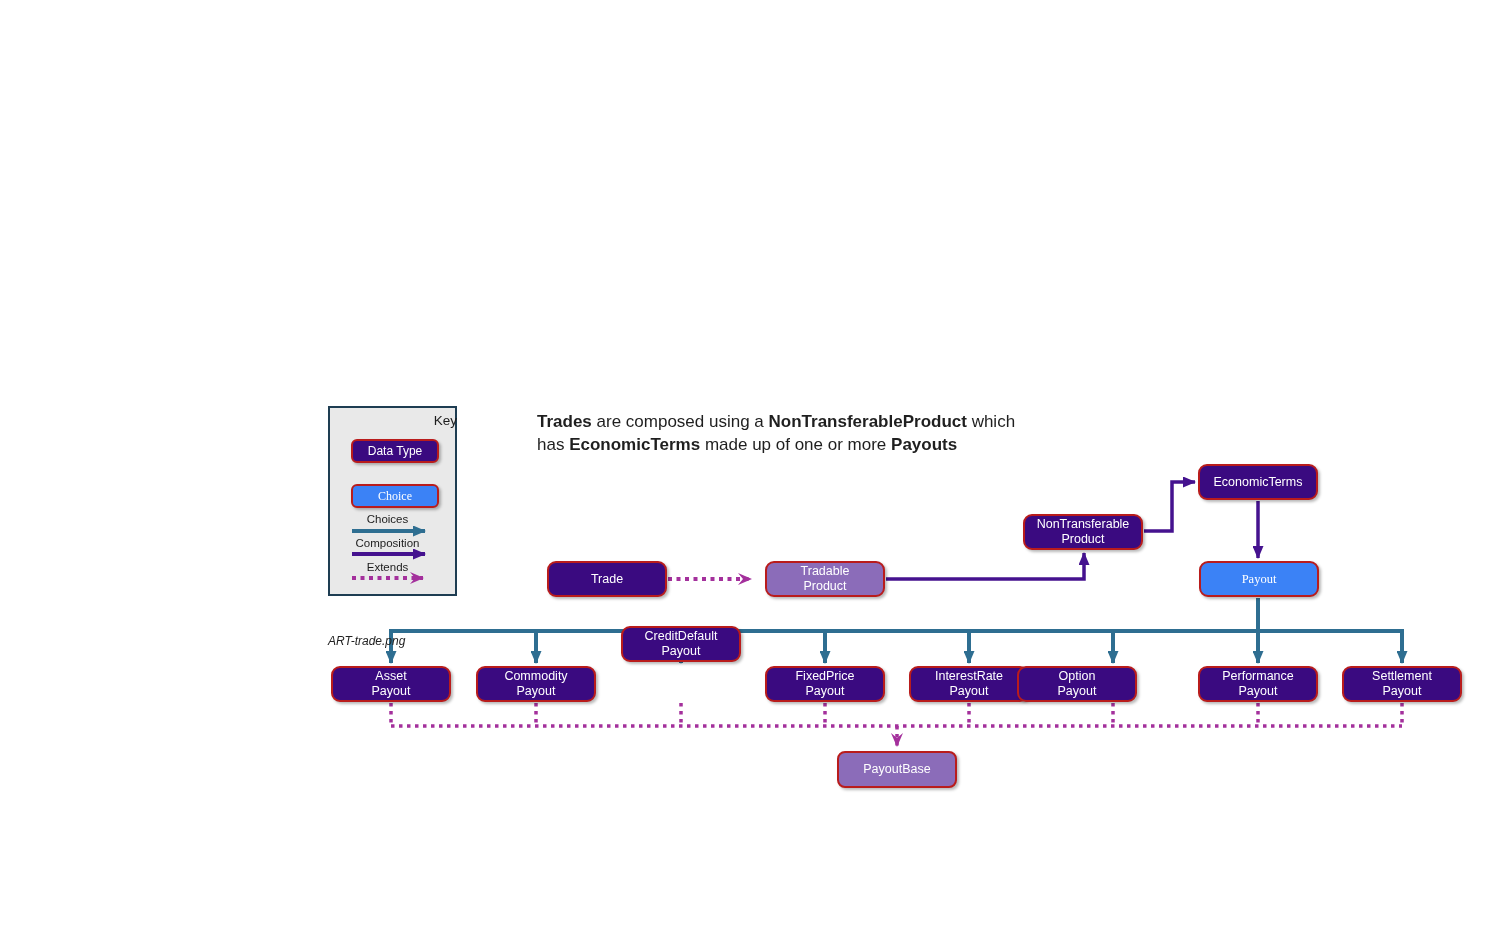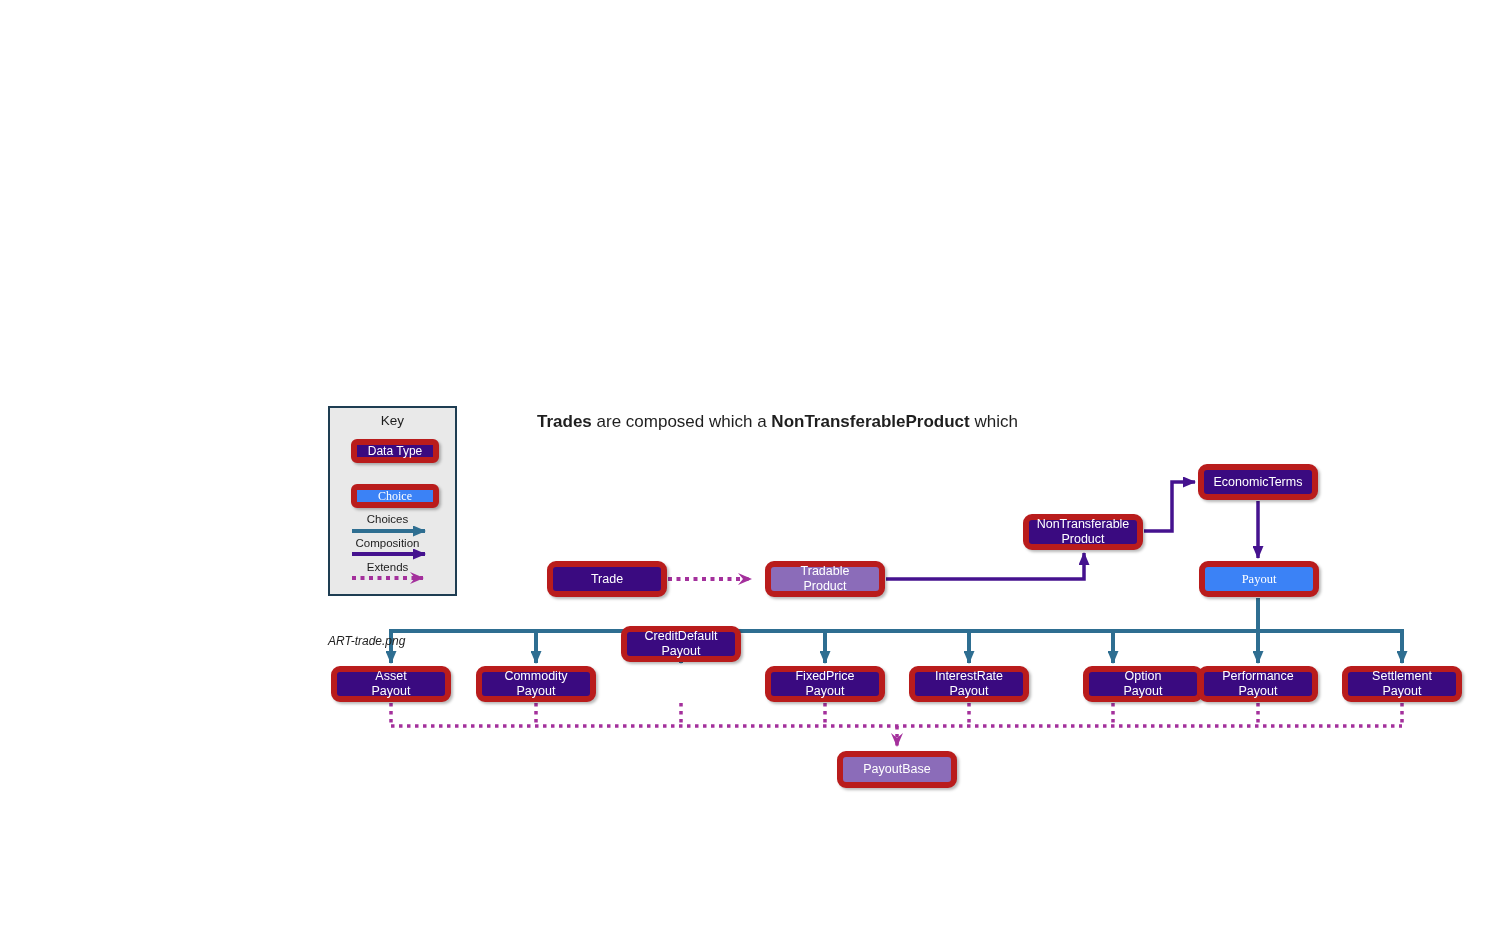--- a/index.html
+++ b/index.html
@@ -6,35 +6,35 @@
   .stage{
     position:relative;width:1512px;height:945px;background:#ffffff;overflow:hidden;
     font-family:"Liberation Sans","DejaVu Sans",sans-serif;color:#1c1c1c;
   }
   svg.wires{position:absolute;left:0;top:0;z-index:1;pointer-events:none;}
 
   
   .node{
     position:absolute;z-index:2;box-sizing:border-box;
     width:120px;height:36px;border-radius:9px;
-    border:6px solid #b91c1c;
+    border:2px solid #b91c1c;
     display:flex;align-items:center;justify-content:center;text-align:center;
     font-size:12.5px;line-height:15px;color:#ffffff;white-space:pre-line;
     box-shadow:2px 2px 3px rgba(0,0,0,0.28);
   }
   .dark{background:#3a0a80;}
   .light{background:#8b6cb9;}
   .cyan{background:#3b82f6;font-family:Liberation Serif, serif;}
 
   
   .key-panel{
     position:absolute;left:328px;top:406px;width:129px;height:190px;z-index:0;
     background:#e9e9e9;border:2px solid #1e3d52;box-sizing:border-box;
   }
-  .key-title{position:absolute;left:328px;top:413px;width:129px;text-align:center;
+  .key-title{position:absolute;left:328px;top:413px;width:129px;text-align:right;
     font-size:13.5px;color:#1c1c1c;z-index:2;}
   .key-node{width:88px;height:24px;font-size:12px;border-radius:6px;}
   .key-label{position:absolute;width:119px;left:328px;text-align:center;
     font-size:11.5px;color:#1c1c1c;z-index:2;}
   .key-caption{position:absolute;left:328px;top:601px;width:129px;
     font-size:12px;font-style:italic;color:#222222;z-index:2;margin-top:33px;}
 
   
   .headline{position:absolute;left:537px;top:410px;z-index:2;
     font-size:17px;line-height:23px;color:#1f1f1f;}
@@ -95,43 +95,44 @@
   <div class="key-panel"></div>
   <div class="key-title">Key</div>
   <div class="node dark key-node" style="left:351px;top:439px;">Data Type</div>
   <div class="node cyan key-node" style="left:351px;top:484px;">Choice</div>
   <div class="key-label" style="top:513px;">Choices</div>
   <div class="key-label" style="top:537px;">Composition</div>
   <div class="key-label" style="top:561px;text-align:center;">Extends</div>
   <div class="key-caption">ART-trade.png</div>
 
   <div class="headline">
-    <div><b>Trades</b><span> are composed which a </span><b>NonTransferableProduct</b><span> which</span></div>
+    <div><b>Trades</b><span> are composed using a </span><b>NonTransferableProduct</b><span> which</span></div>
+    <div><span>has </span><b>EconomicTerms</b><span> made up of one or more </span><b>Payouts</b></div>
   </div>
 
   <div class="node dark" style="left:547px;top:561px;">Trade</div>
   <div class="node light" style="left:765px;top:561px;">Tradable
 Product</div>
   <div class="node dark" style="left:1023px;top:514px;">NonTransferable
 Product</div>
   <div class="node dark" style="left:1198px;top:464px;">EconomicTerms</div>
   <div class="node cyan" style="left:1199px;top:561px;">Payout</div>
 
   <div class="node dark" style="left:331px;top:666px;">Asset
 Payout</div>
   <div class="node dark" style="left:476px;top:666px;">Commodity
 Payout</div>
   <div class="node dark" style="left:621px;top:626px;">CreditDefault
 Payout</div>
   <div class="node dark" style="left:765px;top:666px;">FixedPrice
 Payout</div>
   <div class="node dark" style="left:909px;top:666px;">InterestRate
 Payout</div>
-  <div class="node dark" style="left:1083px;top:666px;">Option
+  <div class="node dark" style="left:1017px;top:666px;">Option
 Payout</div>
   <div class="node dark" style="left:1198px;top:666px;">Performance
 Payout</div>
   <div class="node dark" style="left:1342px;top:666px;">Settlement
 Payout</div>
 
-  <div class="node light" style="left:837px;top:751px;height:37px;">PayoutBase</div>
+  <div class="node light" style="left:837px;top:751px;height:37px;border-radius:8px;">PayoutBase</div>
 
 </div>
 
 </body></html>

